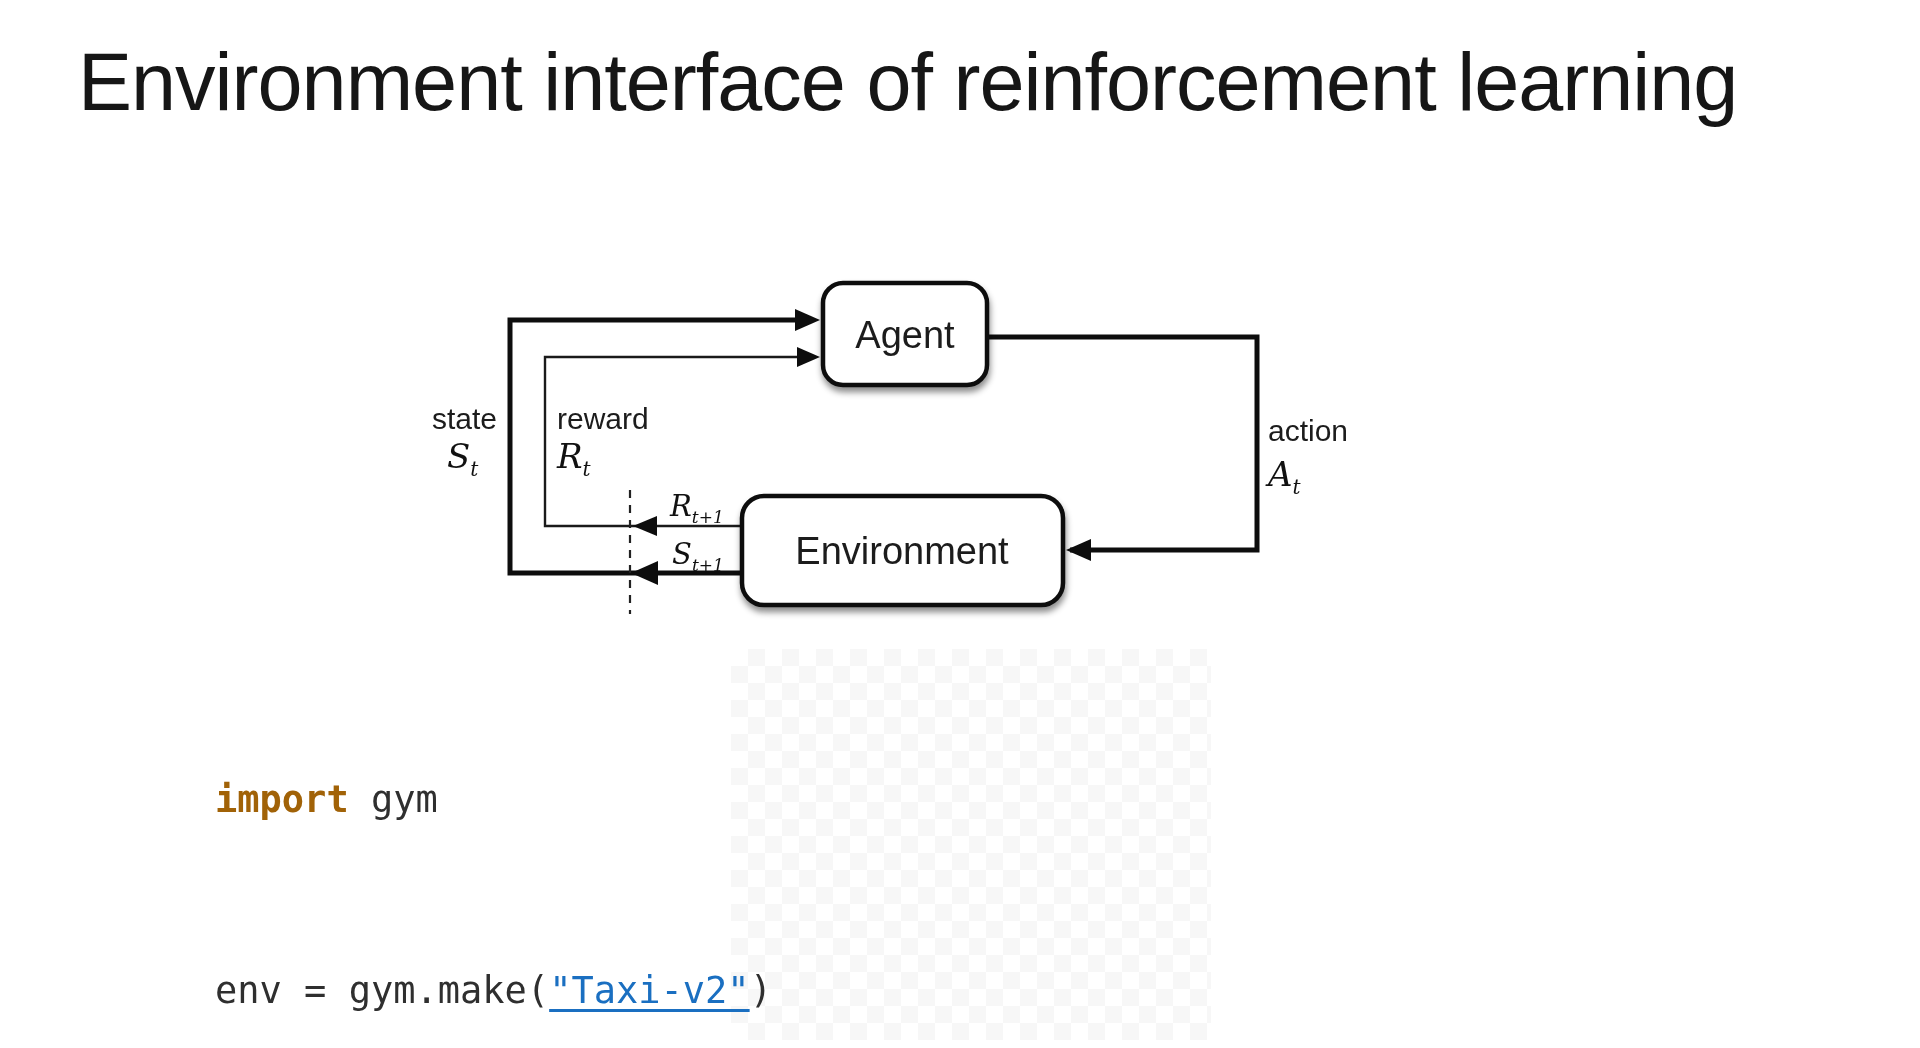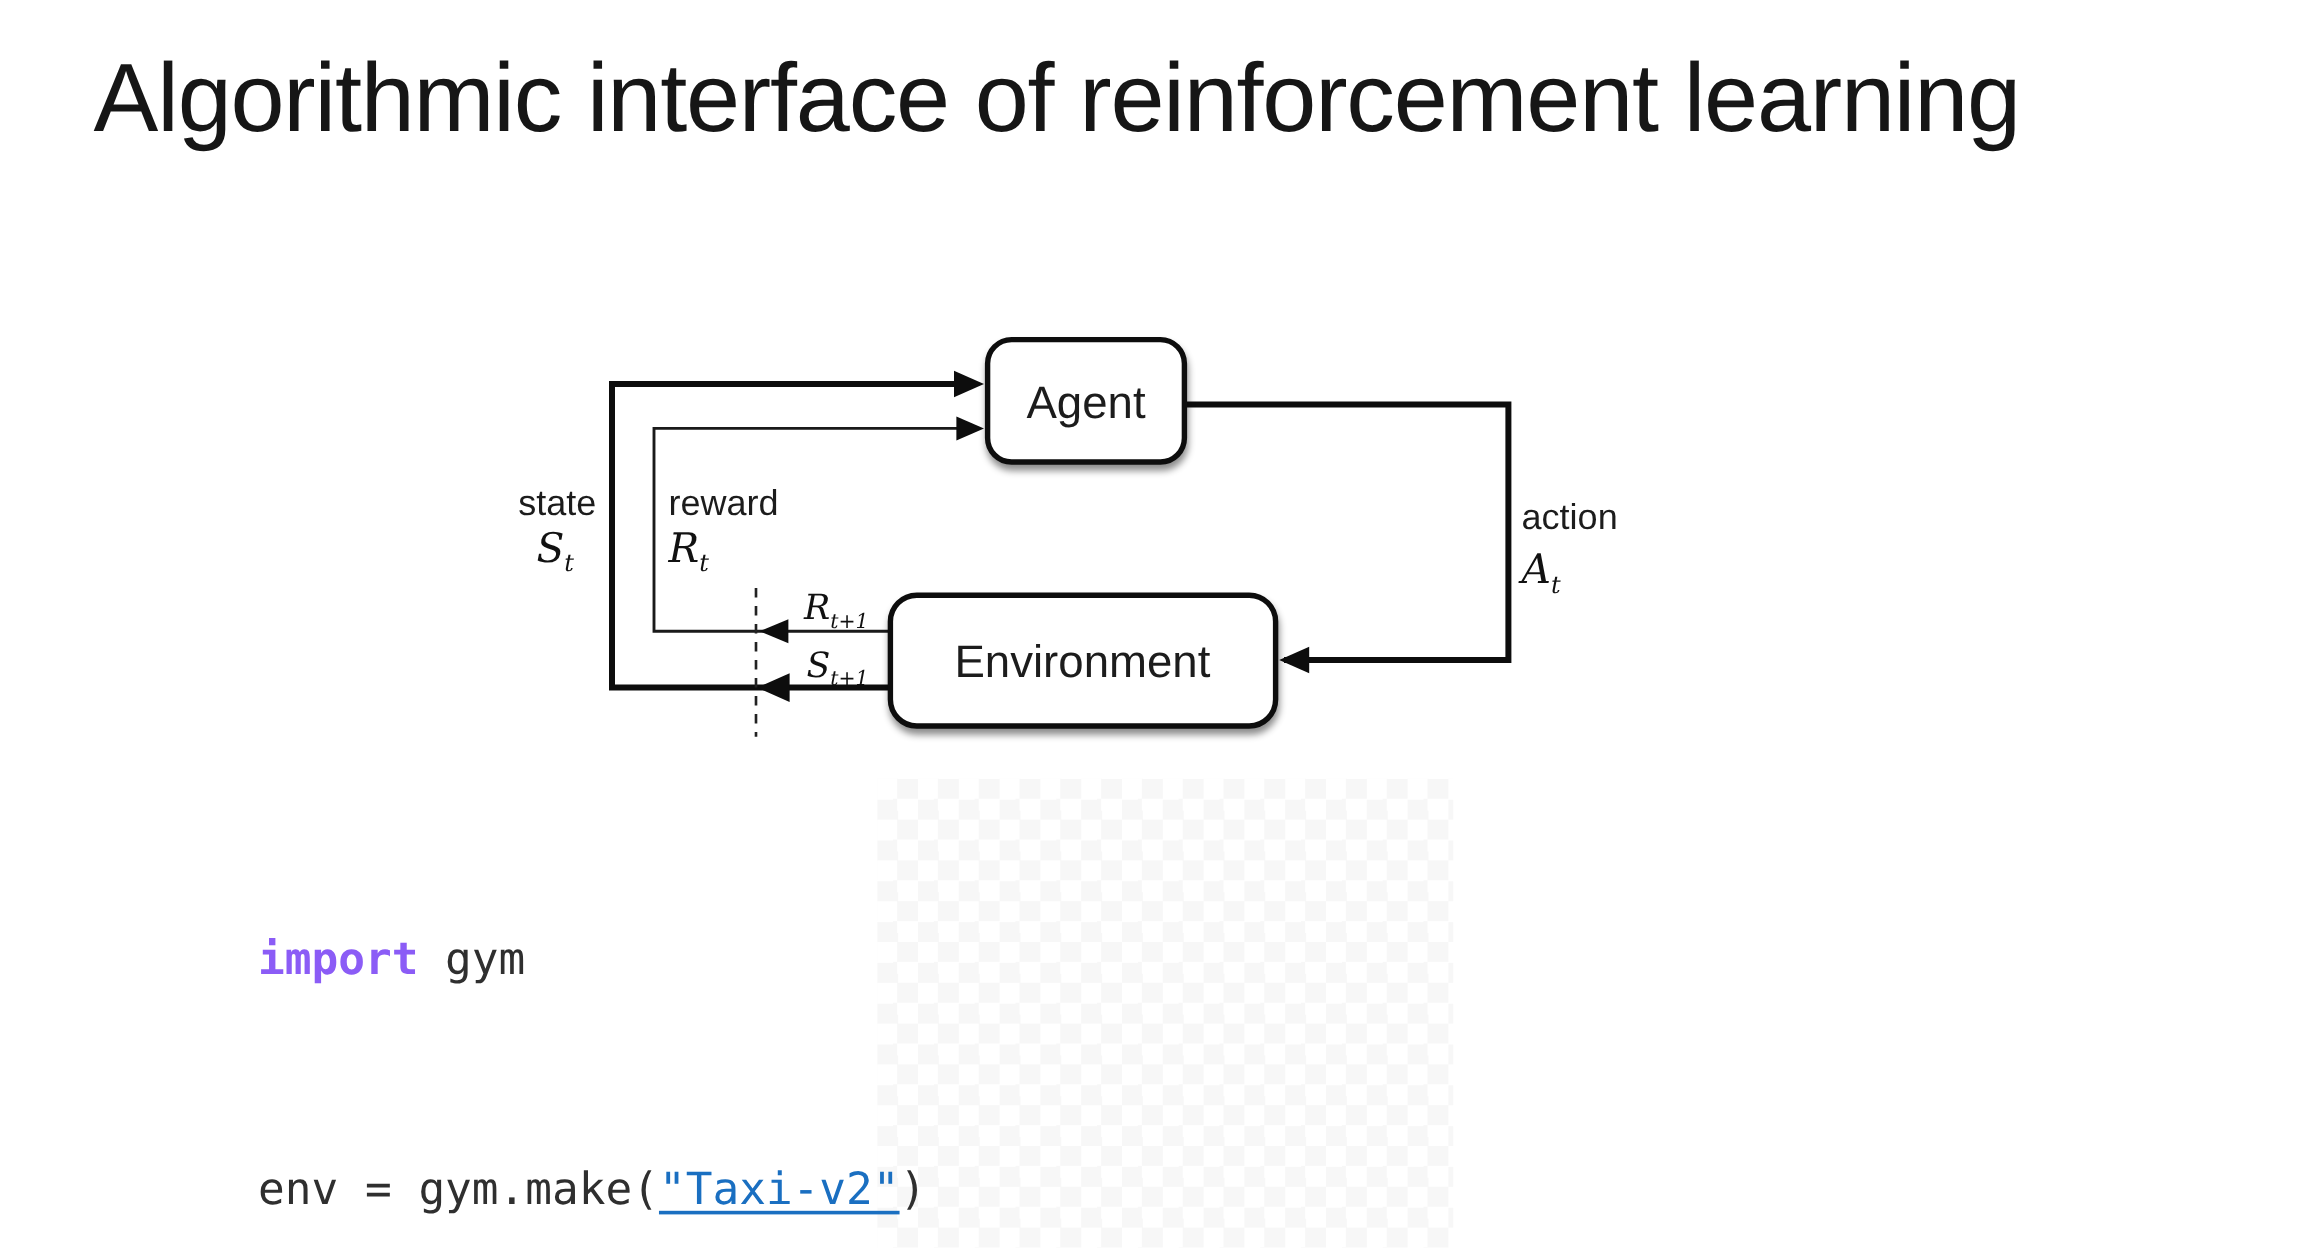--- a/index.html
+++ b/index.html
@@ -32,29 +32,29 @@
   .math .sub{font-size:20px;}
   .mathsmall{font-family:"DejaVu Serif",serif;font-style:italic;font-size:29px;fill:#111;}
   .mathsmall .sub{font-size:17px;}
   .dashline{stroke:#222;stroke-width:2.2;stroke-dasharray:8 7;fill:none;}
   
   #code{
     position:absolute;left:215px;top:681px;
     font-family:"DejaVu Sans Mono",monospace;font-size:37px;line-height:47.6px;
     color:#2f2f2f;white-space:pre;
   }
-  .kw{font-weight:bold;color:#8b5cf6;}
+  .kw{font-weight:bold;color:#a16207;}
   .lnk{color:#1a6fc1;text-decoration:underline;text-decoration-thickness:2.5px;text-underline-offset:6px;cursor:pointer;}
 </style>
 </head>
 <body>
 
 <div id="slide">
 
-  <div id="title">Algorithmic interface of reinforcement learning</div>
+  <div id="title">Environment interface of reinforcement learning</div>
 
   <div id="checkerboard"></div>
 
   <svg id="diagram" width="1920" height="1048" viewBox="0 0 1920 1048">
 
     <polyline class="thick" points="742,573 510,573 510,320 802,320"></polyline>
     <polygon class="ah" points="820,320 795,309 795,331"></polygon>
     <polygon class="ah" points="631,573 658,561 658,585"></polygon>
 
     <polyline class="thin" points="742,526 545,526 545,357 802,357"></polyline>

